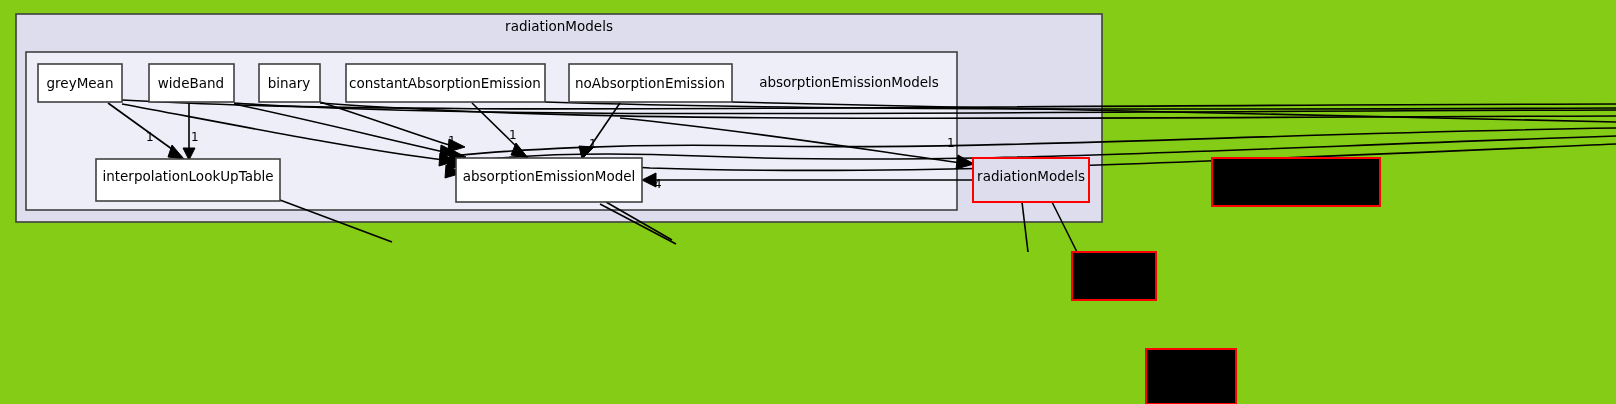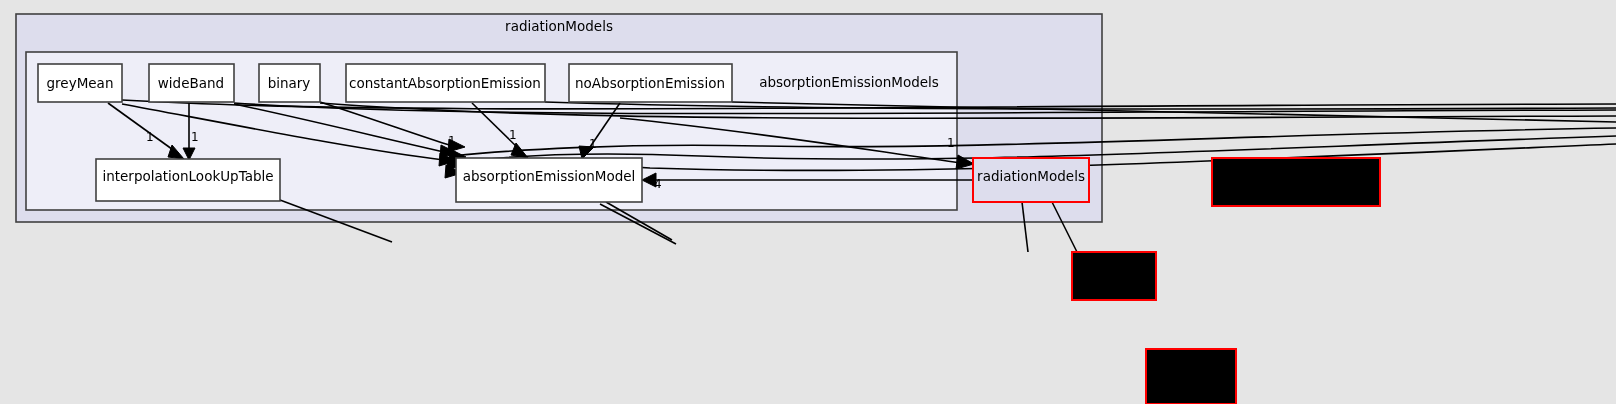--- a/index.html
+++ b/index.html
@@ -10,21 +10,21 @@
   body {
     width: 1616px;
     height: 404px;
     overflow: hidden;
     font-family: "DejaVu Sans", sans-serif;
   }
   #canvas {
     position: relative;
     width: 1616px;
     height: 404px;
-    background: #e5e5e5;
+    background: #84cc16;
   }
   svg.graph {
     position: absolute;
     left: 0;
     top: 0;
     width: 1616px;
     height: 404px;
   }
   .node-label {
     font-family: "DejaVu Sans", sans-serif;

